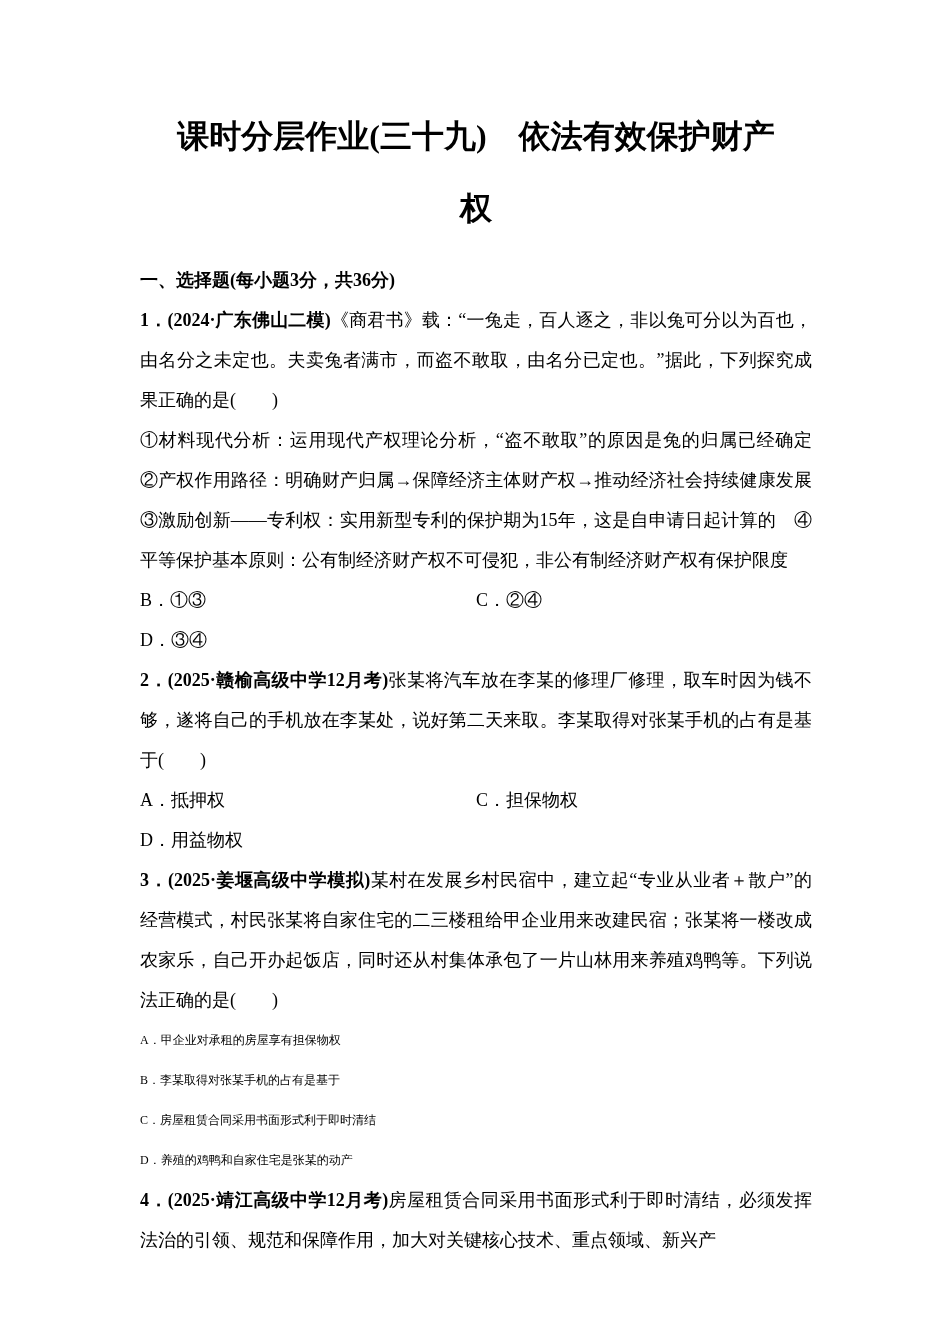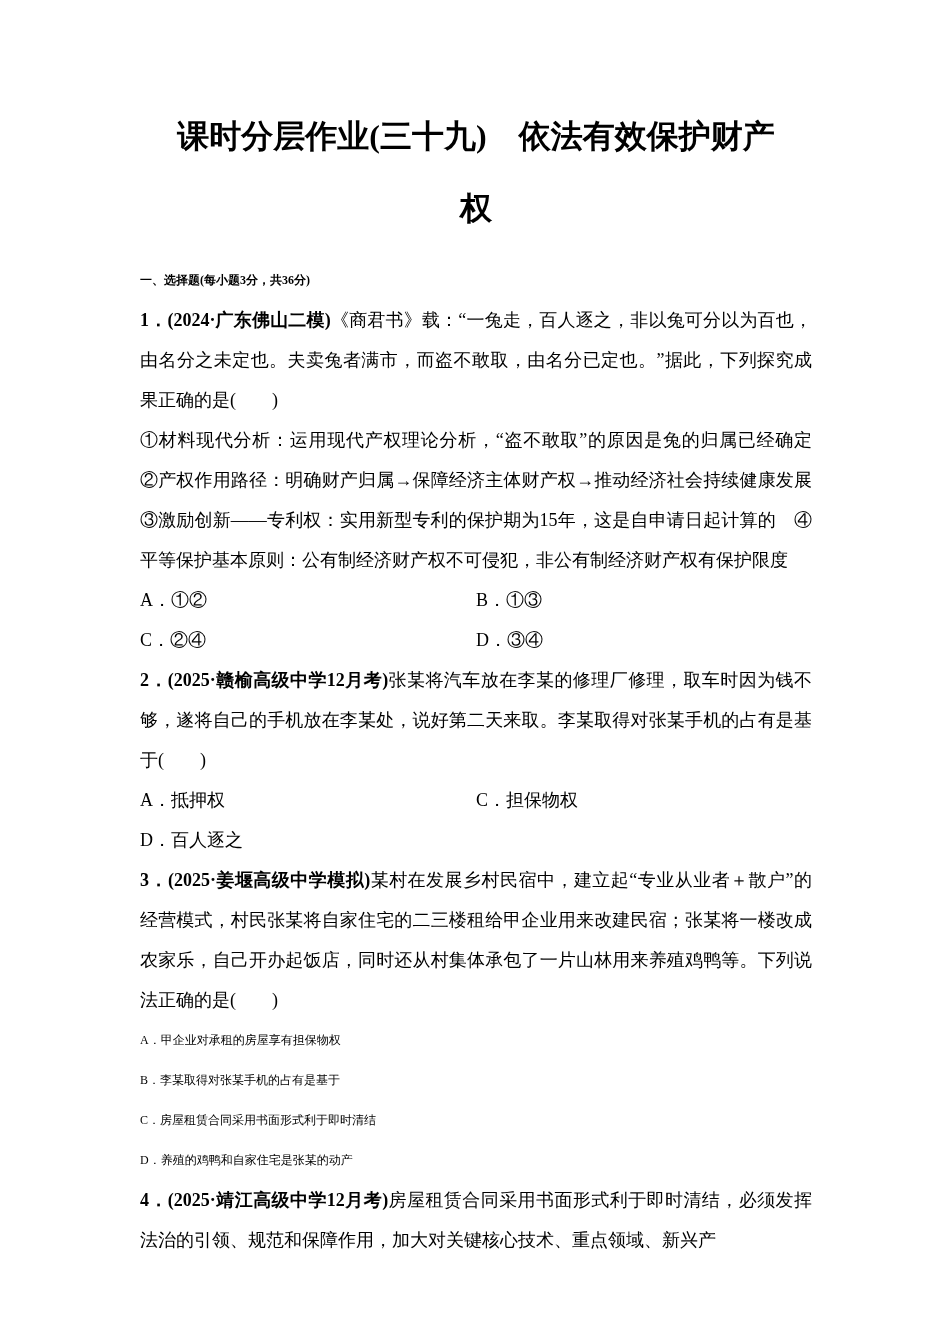--- a/index.html
+++ b/index.html
@@ -20,21 +20,21 @@
   }
   .title {
     text-align: center;
     font-weight: bold;
     font-size: 32px;
     line-height: 72px;
     margin-bottom: 16px;
   }
   .section-heading {
     font-weight: bold;
-    font-size: 12px;
+    font-size: 18px;
     line-height: 40px;
     text-align: justify;
   }
   .para {
     font-size: 18px;
     line-height: 40px;
     text-align: justify;
   }
   .q-prefix { font-weight: bold; }
   .options-grid {
@@ -54,33 +54,32 @@
 <div class="page">
 
   <h1 class="title"><span>课时分层作业(三十九)　依法有效保护财产</span><br><span>权</span></h1>
 
   <div class="section-heading">一、选择题(每小题3分，共36分)</div>
 
   <div class="question">
     <p class="para"><b class="q-prefix">1．(2024·广东佛山二模)</b><span>《商君书》载：“一兔走，百人逐之，非以兔可分以为百也，由名分之未定也。夫卖兔者满市，而盗不敢取，由名分已定也。”据此，下列探究成果正确的是(　　)</span></p>
     <p class="para">①材料现代分析：运用现代产权理论分析，“盗不敢取”的原因是兔的归属已经确定　②产权作用路径：明确财产归属→保障经济主体财产权→推动经济社会持续健康发展　③激励创新——专利权：实用新型专利的保护期为15年，这是自申请日起计算的　④平等保护基本原则：公有制经济财产权不可侵犯，非公有制经济财产权有保护限度</p>
     <div class="options-grid">
-      <span class="option">A．①②</span>
       <span class="option">B．①③</span>
       <span class="option">C．②④</span>
       <span class="option">D．③④</span>
     </div>
   </div>
 
   <div class="question">
     <p class="para"><b class="q-prefix">2．(2025·赣榆高级中学12月考)</b><span>张某将汽车放在李某的修理厂修理，取车时因为钱不够，遂将自己的手机放在李某处，说好第二天来取。李某取得对张某手机的占有是基于(　　)</span></p>
     <div class="options-grid">
       <span class="option">A．抵押权</span>
       <span class="option">C．担保物权</span>
-      <span class="option">D．百人逐之</span>
+      <span class="option">D．用益物权</span>
     </div>
   </div>
 
   <div class="question">
     <p class="para"><b class="q-prefix">3．(2025·姜堰高级中学模拟)</b><span>某村在发展乡村民宿中，建立起“专业从业者＋散户”的经营模式，村民张某将自家住宅的二三楼租给甲企业用来改建民宿；张某将一楼改成农家乐，自己开办起饭店，同时还从村集体承包了一片山林用来养殖鸡鸭等。下列说法正确的是(　　)</span></p>
     <div>
       <div class="option-line">A．甲企业对承租的房屋享有担保物权</div>
       <div class="option-line">B．李某取得对张某手机的占有是基于</div>
       <div class="option-line">C．房屋租赁合同采用书面形式利于即时清结</div>
       <div class="option-line">D．养殖的鸡鸭和自家住宅是张某的动产</div>

